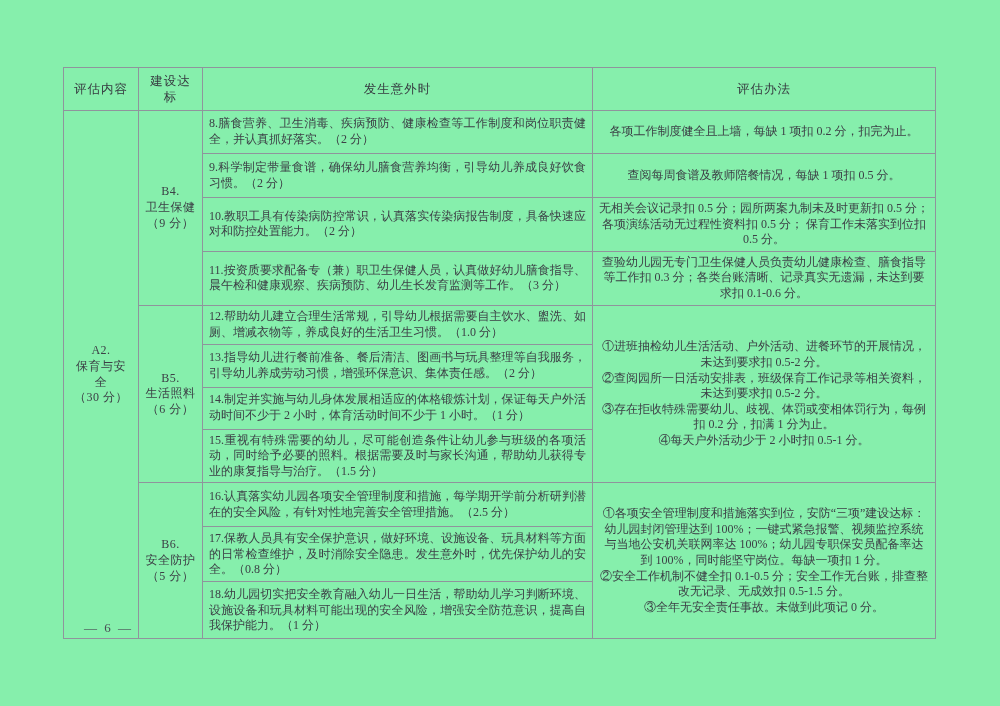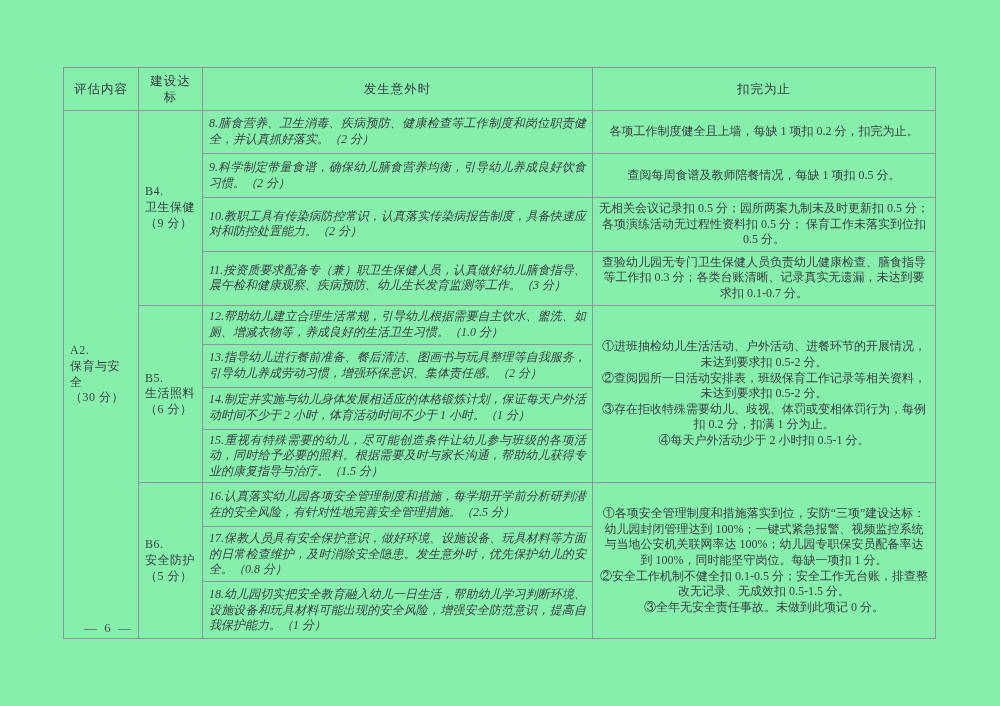--- a/index.html
+++ b/index.html
@@ -34,28 +34,27 @@
     word-break:break-all;
   }
   th.hdr{
     text-align:center;
     font-size:12.5px;
     letter-spacing:1px;
     height:36px;
     color:#35393f;
   }
   td.group{
-    text-align:left;
+    text-align:center;
     white-space:pre-line;
     letter-spacing:0.5px;
   }
   td.point{
     text-align:left;
     text-align:justify;
-    font-style:italic;
   }
   td.method{
     text-align:center;
   }
   td.method-multi{
     white-space:pre-line;
     vertical-align:middle;
     font-family:Liberation Serif, serif;
   }
   .page-number{
@@ -81,21 +80,21 @@
         <col class="c2">
         <col class="c3">
         <col class="c4">
     </colgroup>
 
     <tbody>
         <tr>
       <th class="hdr">评估内容</th>
       <th class="hdr">建设达标</th>
       <th class="hdr">发生意外时</th>
-      <th class="hdr">扣完为止</th>
+      <th class="hdr">评估办法</th>
     </tr>
 
     <tr style="height:43px;">
       <td class="group" rowspan="11">A2.
 保育与安全
 （30 分）</td>
       <td class="group" rowspan="4">B4.
 卫生保健
 （9 分）</td>
       <td class="point">8.膳食营养、卫生消毒、疾病预防、健康检查等工作制度和岗位职责健全，并认真抓好落实。（2 分）</td>
@@ -107,21 +106,21 @@
       <td class="method">查阅每周食谱及教师陪餐情况，每缺 1 项扣 0.5 分。</td>
     </tr>
 
     <tr style="height:44px;">
       <td class="point">10.教职工具有传染病防控常识，认真落实传染病报告制度，具备快速应对和防控处置能力。（2 分）</td>
       <td class="method">无相关会议记录扣 0.5 分；园所两案九制未及时更新扣 0.5 分；各项演练活动无过程性资料扣 0.5 分； 保育工作未落实到位扣 0.5 分。</td>
     </tr>
 
     <tr style="height:46px;">
       <td class="point">11.按资质要求配备专（兼）职卫生保健人员，认真做好幼儿膳食指导、晨午检和健康观察、疾病预防、幼儿生长发育监测等工作。（3 分）</td>
-      <td class="method">查验幼儿园无专门卫生保健人员负责幼儿健康检查、膳食指导等工作扣 0.3 分；各类台账清晰、记录真实无遗漏，未达到要求扣 0.1-0.7 分。</td>
+      <td class="method">查验幼儿园无专门卫生保健人员负责幼儿健康检查、膳食指导等工作扣 0.3 分；各类台账清晰、记录真实无遗漏，未达到要求扣 0.1-0.6 分。</td>
     </tr>
 
     <tr style="height:39px;">
       <td class="group" rowspan="4">B5.
 生活照料
 （6 分）</td>
       <td class="point">12.帮助幼儿建立合理生活常规，引导幼儿根据需要自主饮水、盥洗、如厕、增减衣物等，养成良好的生活卫生习惯。（1.0 分）</td>
       <td class="method method-multi" rowspan="4">①进班抽检幼儿生活活动、户外活动、进餐环节的开展情况，未达到要求扣 0.5-2 分。
 ②查阅园所一日活动安排表，班级保育工作记录等相关资料，未达到要求扣 0.5-2 分。
 ③存在拒收特殊需要幼儿、歧视、体罚或变相体罚行为，每例扣 0.2 分，扣满 1 分为止。

